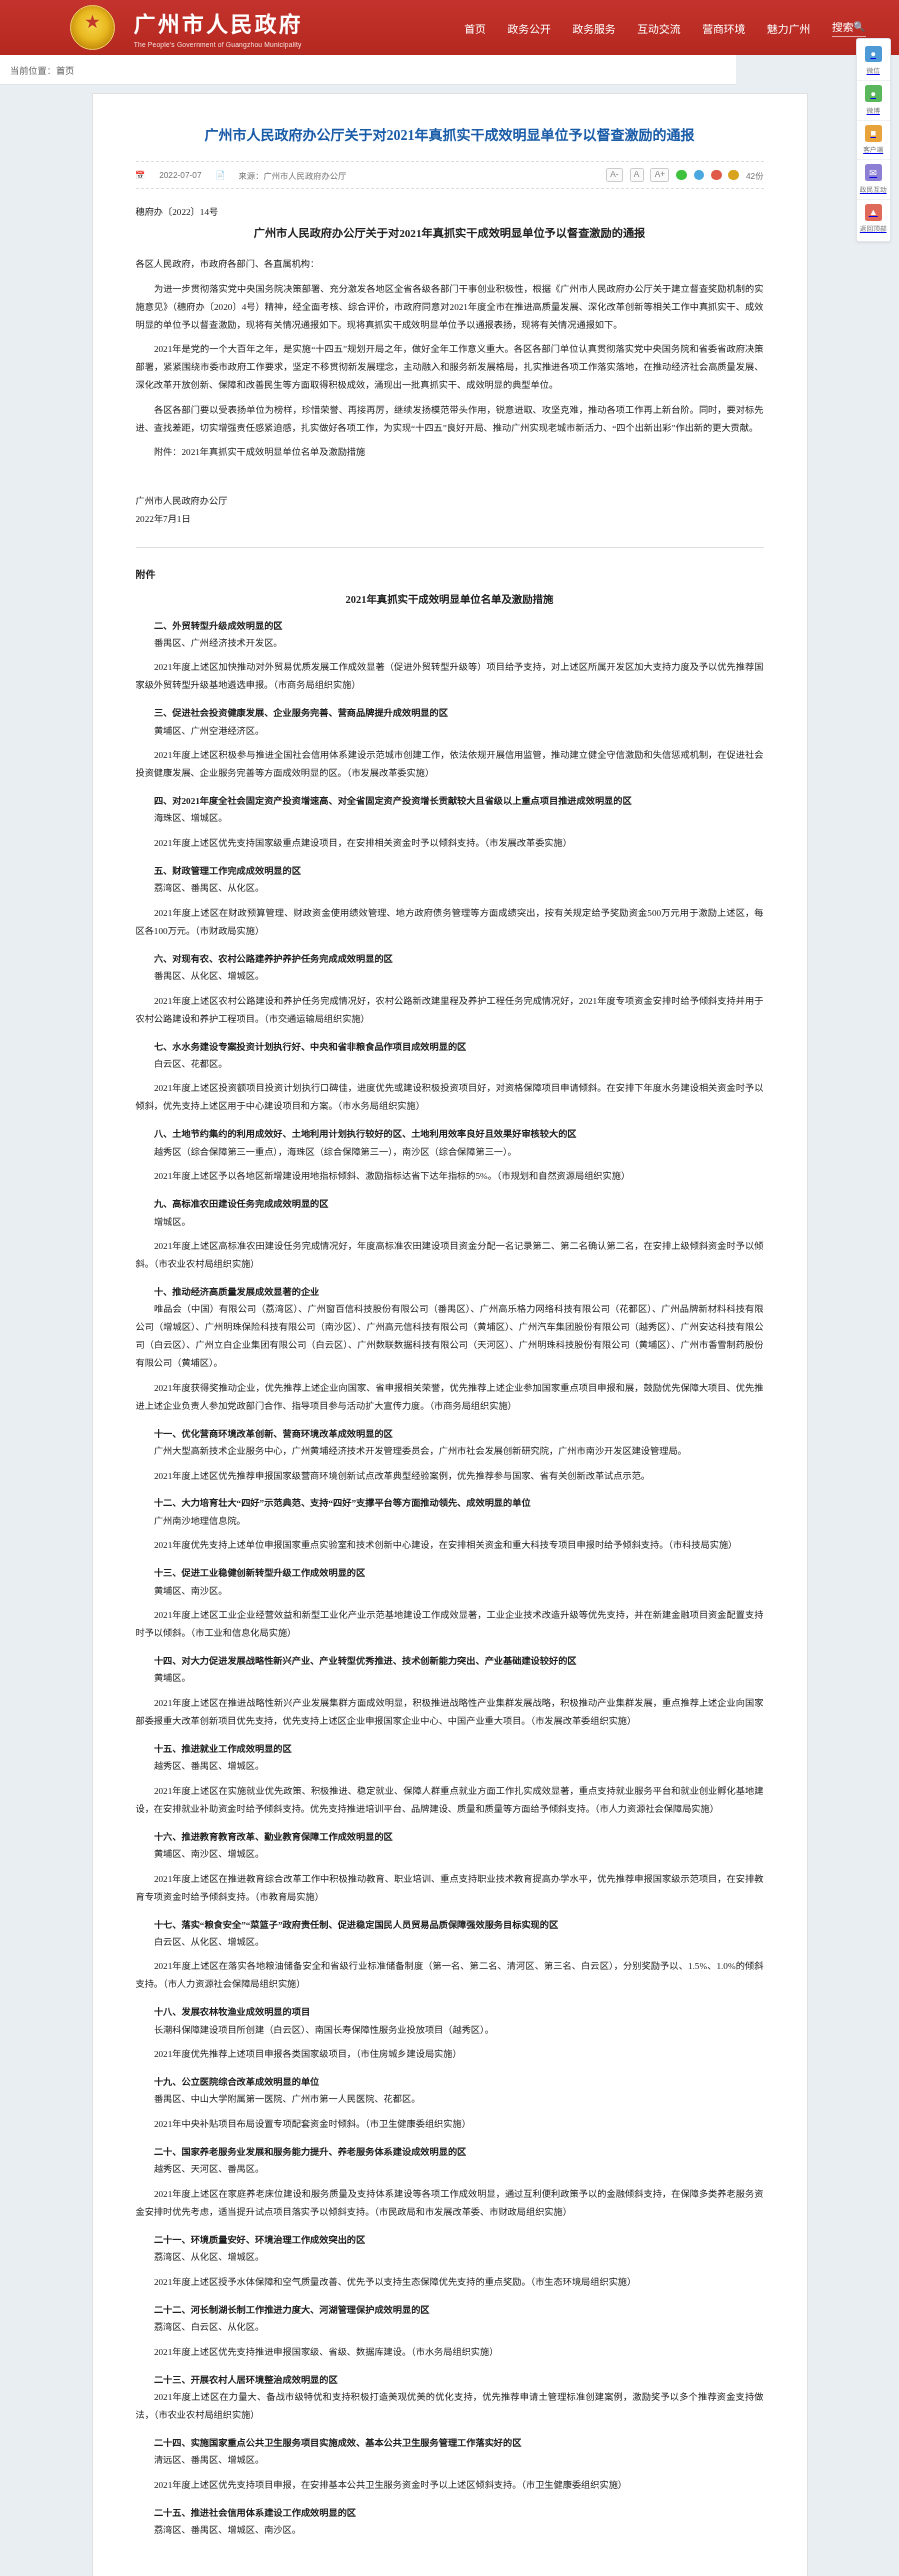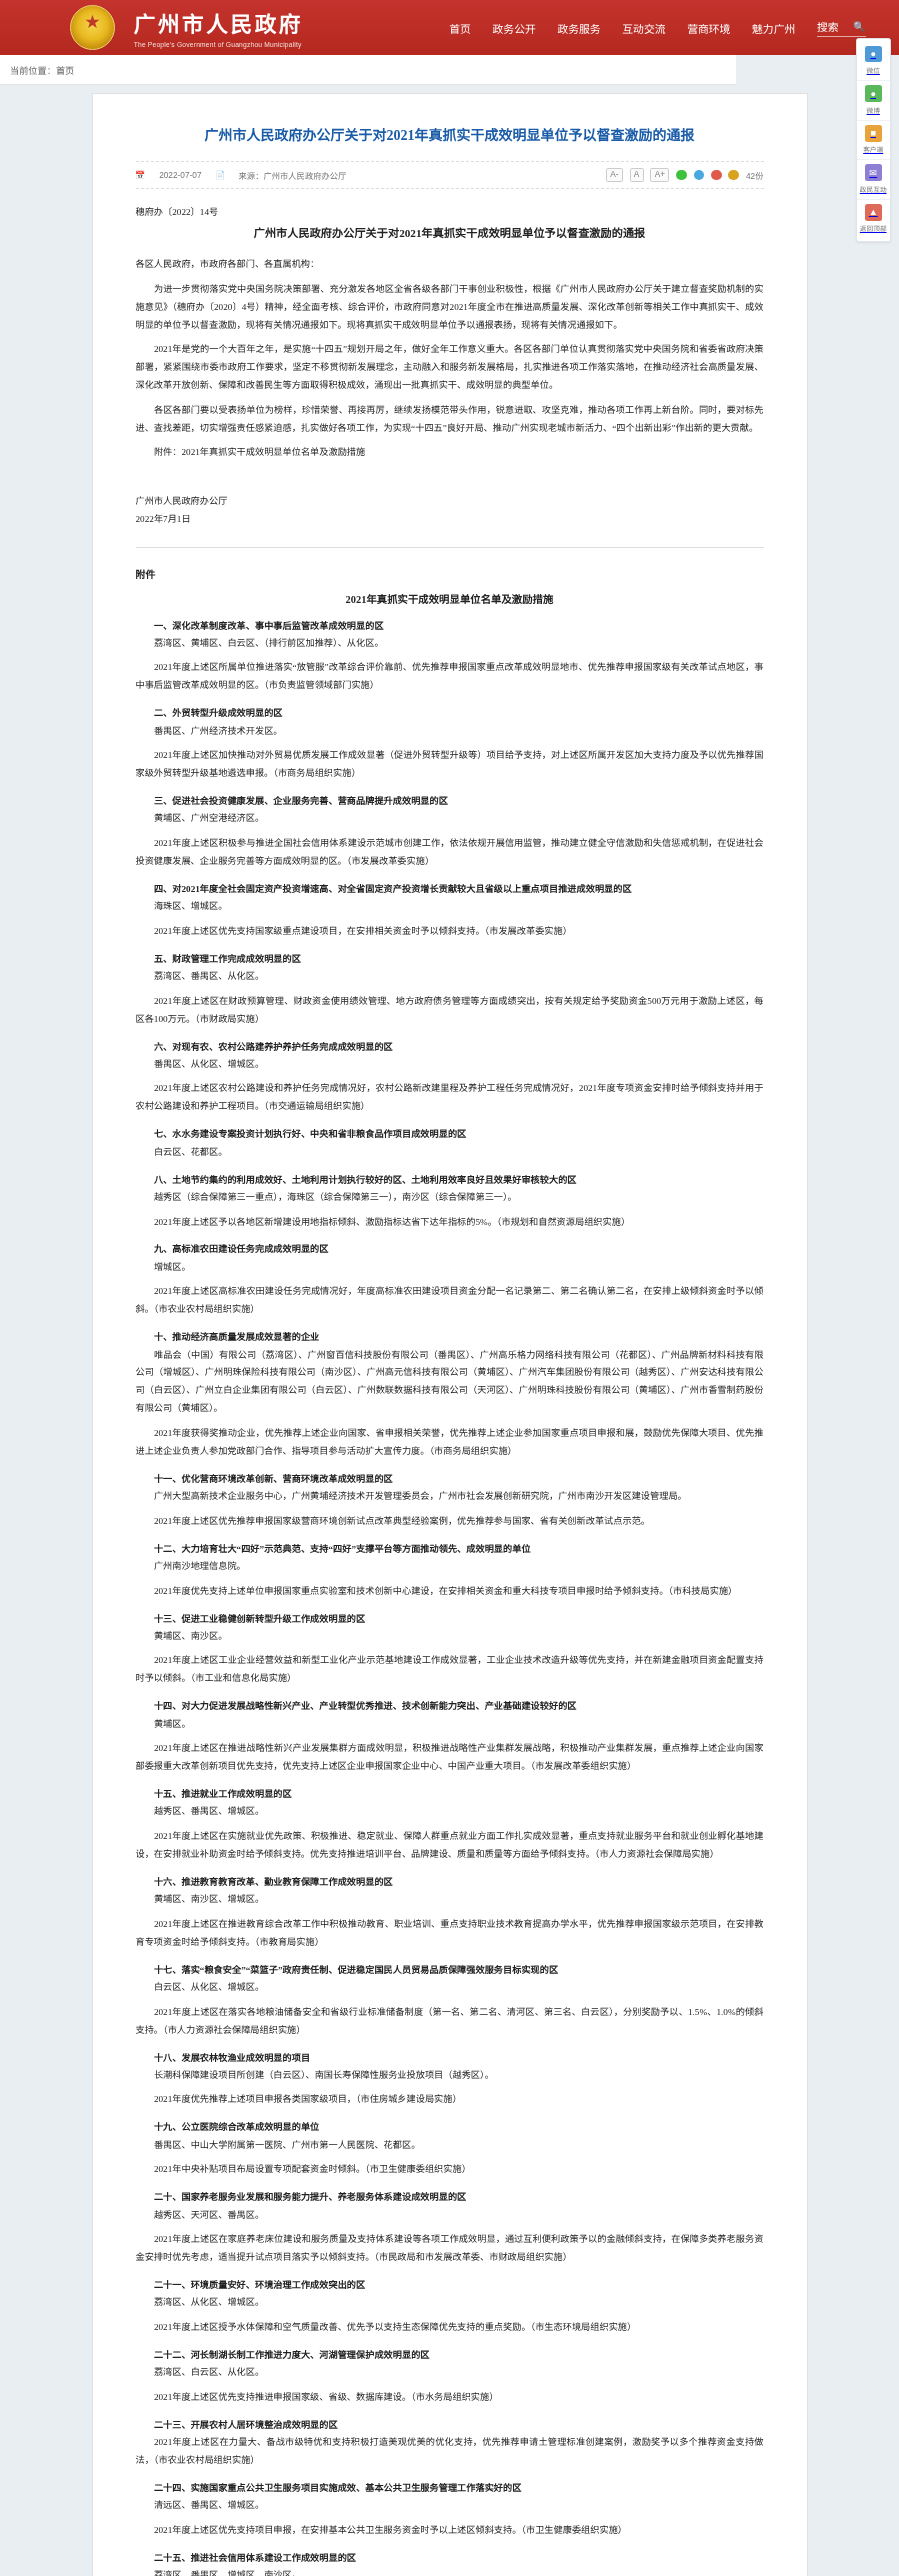--- a/index.html
+++ b/index.html
@@ -34,21 +34,21 @@
     content:"★";
     position:absolute;left:0;right:0;top:6.7px;
     text-align:center;color:#c0392b;font-size:18.3px;line-height:18.3px;
   }
   .sitename{margin-left:21.7px;color:#fff;}
   .sitename .cn{font-size:21.7px;font-weight:bold;letter-spacing:2.5px;font-family:"Liberation Serif","DejaVu Serif",serif;}
   .sitename .en{font-size:6.7px;letter-spacing:0.2px;opacity:.85;margin-top:2.5px;}
   .topnav{margin-left:auto;display:flex;align-items:center;gap:21.7px;}
   .topnav a{color:#fff;text-decoration:none;font-size:10.8px;}
   .searchbox{
-    display:flex;align-items:center;gap:15px;color:#fff;font-size:10.8px;
+    display:flex;align-items:center;gap:0;color:#fff;font-size:10.8px;
     border-bottom:0.8px solid rgba(255,255,255,.6);padding-bottom:1.7px;justify-content:space-between;
   }
   .searchbox .mag{font-size:10px;}
 
   
   .crumbwrap{
     width:736px;background:#fff;border-bottom:0.8px solid #e3e3e3;
   }
   .crumb{
     width:716px;margin:0 auto;padding:7.5px 0;font-size:9.2px;color:#666;
@@ -223,25 +223,20 @@
           <div>广州市人民政府办公厅</div>
           <div>2022年7月1日</div>
         </div>
 
         <hr class="hr">
 
         <div class="attach-label">附件</div>
         <div class="attach-title">2021年真抓实干成效明显单位名单及激励措施</div>
 
         <div>
-          <div class="sec-h">一、深化改革制度改革、事中事后监管改革成效明显的区</div>
-          <p class="sec-p">荔湾区、黄埔区、白云区、（排行前区加推荐）、从化区。</p>
-          <p class="sec-p">2021年度上述区所属单位推进落实“放管服”改革综合评价靠前、优先推荐申报国家重点改革成效明显地市、优先推荐申报国家级有关改革试点地区，事中事后监管改革成效明显的区。（市负责监管领域部门实施）</p>
-        </div>
-        <div>
           <div class="sec-h">二、外贸转型升级成效明显的区</div>
           <p class="sec-p">番禺区、广州经济技术开发区。</p>
           <p class="sec-p">2021年度上述区加快推动对外贸易优质发展工作成效显著（促进外贸转型升级等）项目给予支持，对上述区所属开发区加大支持力度及予以优先推荐国家级外贸转型升级基地遴选申报。（市商务局组织实施）</p>
         </div>
         <div>
           <div class="sec-h">三、促进社会投资健康发展、企业服务完善、营商品牌提升成效明显的区</div>
           <p class="sec-p">黄埔区、广州空港经济区。</p>
           <p class="sec-p">2021年度上述区积极参与推进全国社会信用体系建设示范城市创建工作，依法依规开展信用监管，推动建立健全守信激励和失信惩戒机制，在促进社会投资健康发展、企业服务完善等方面成效明显的区。（市发展改革委实施）</p>
         </div>
         <div>
@@ -255,20 +250,21 @@
           <p class="sec-p">2021年度上述区在财政预算管理、财政资金使用绩效管理、地方政府债务管理等方面成绩突出，按有关规定给予奖励资金500万元用于激励上述区，每区各100万元。（市财政局实施）</p>
         </div>
         <div>
           <div class="sec-h">六、对现有农、农村公路建养护养护任务完成成效明显的区</div>
           <p class="sec-p">番禺区、从化区、增城区。</p>
           <p class="sec-p">2021年度上述区农村公路建设和养护任务完成情况好，农村公路新改建里程及养护工程任务完成情况好，2021年度专项资金安排时给予倾斜支持并用于农村公路建设和养护工程项目。（市交通运输局组织实施）</p>
         </div>
         <div>
           <div class="sec-h">七、水水务建设专案投资计划执行好、中央和省非粮食品作项目成效明显的区</div>
           <p class="sec-p">白云区、花都区。</p>
+          <p class="sec-p">2021年度上述区投资额项目投资计划执行口碑佳，进度优先或建设积极投资项目好，对资格保障项目申请倾斜。在安排下年度水务建设相关资金时予以倾斜，优先支持上述区用于中心建设项目和方案。（市水务局组织实施）</p>
         </div>
         <div>
           <div class="sec-h">八、土地节约集约的利用成效好、土地利用计划执行较好的区、土地利用效率良好且效果好审核较大的区</div>
           <p class="sec-p">越秀区（综合保障第三一重点），海珠区（综合保障第三一），南沙区（综合保障第三一）。</p>
           <p class="sec-p">2021年度上述区予以各地区新增建设用地指标倾斜、激励指标达省下达年指标的5%。（市规划和自然资源局组织实施）</p>
         </div>
         <div>
           <div class="sec-h">九、高标准农田建设任务完成成效明显的区</div>
           <p class="sec-p">增城区。</p>
           <p class="sec-p">2021年度上述区高标准农田建设任务完成情况好，年度高标准农田建设项目资金分配一名记录第二、第二名确认第二名，在安排上级倾斜资金时予以倾斜。（市农业农村局组织实施）</p>

